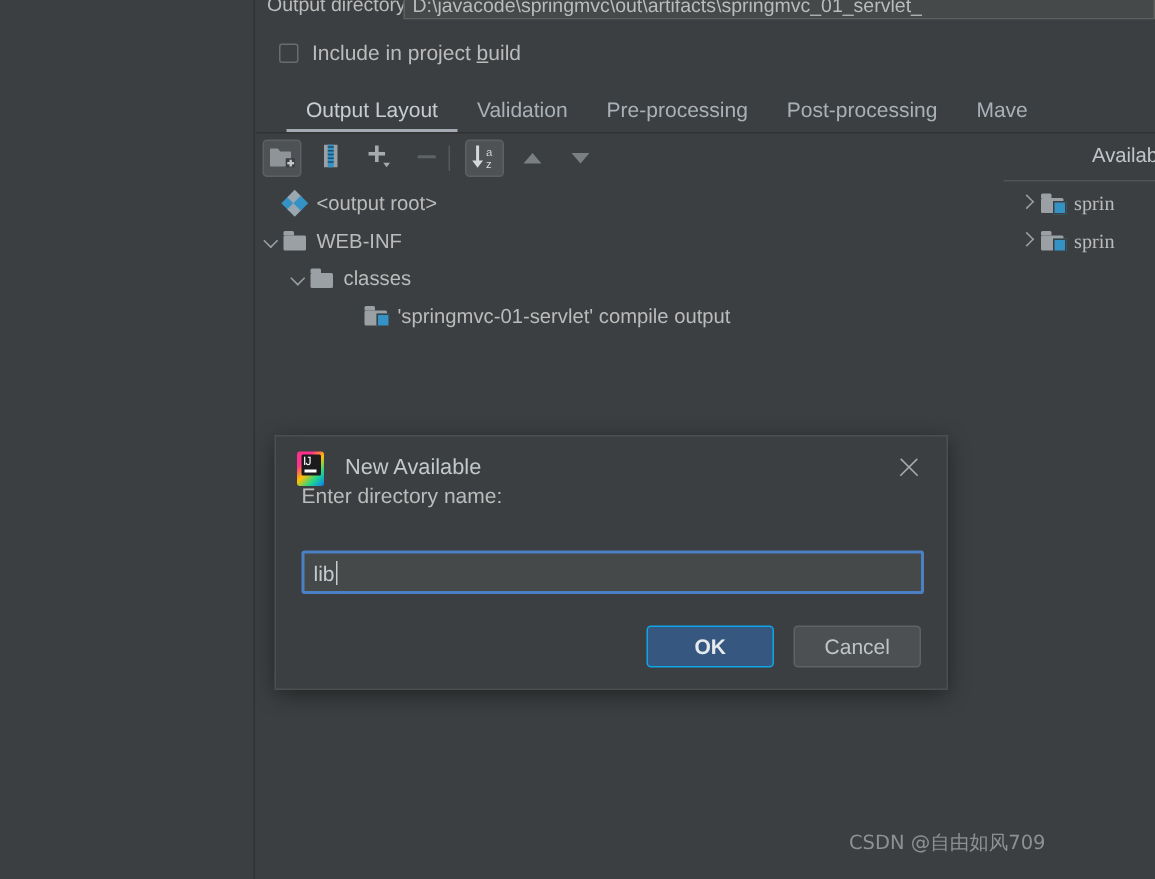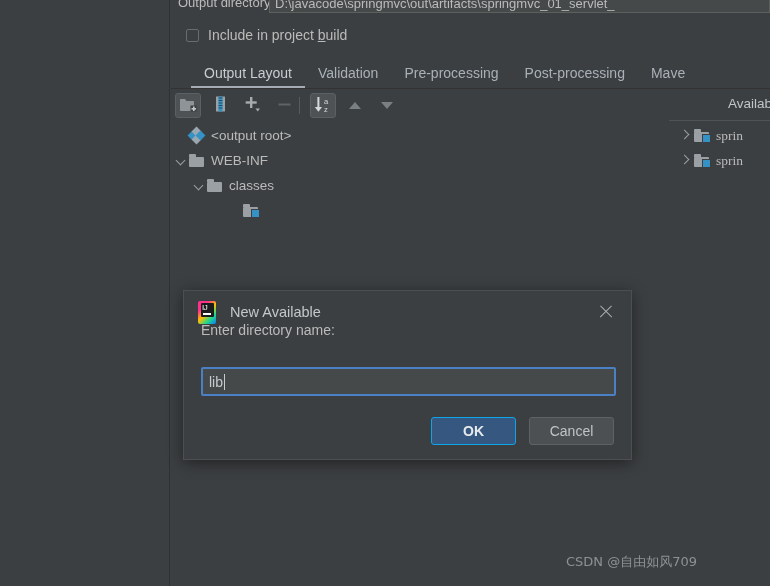--- a/index.html
+++ b/index.html
@@ -575,20 +575,21 @@
         <span>classes</span>
       </div>
 
       <div class="tree-row indent-4">
         <span class="chev blank"></span>
         <span class="ic ic-folder">
           <span class="tab-t"></span>
             <span class="body"></span>
             <span class="badge"></span>
         </span>
+        <span>'springmvc-01-servlet' compile output</span>
       </div>
 
     </div>
 
     <div class="avail-tree">
       <div class="tree-row">
         <span class="chev right"></span>
         <span class="ic ic-folder">
           <span class="tab-t"></span>
             <span class="body"></span>

